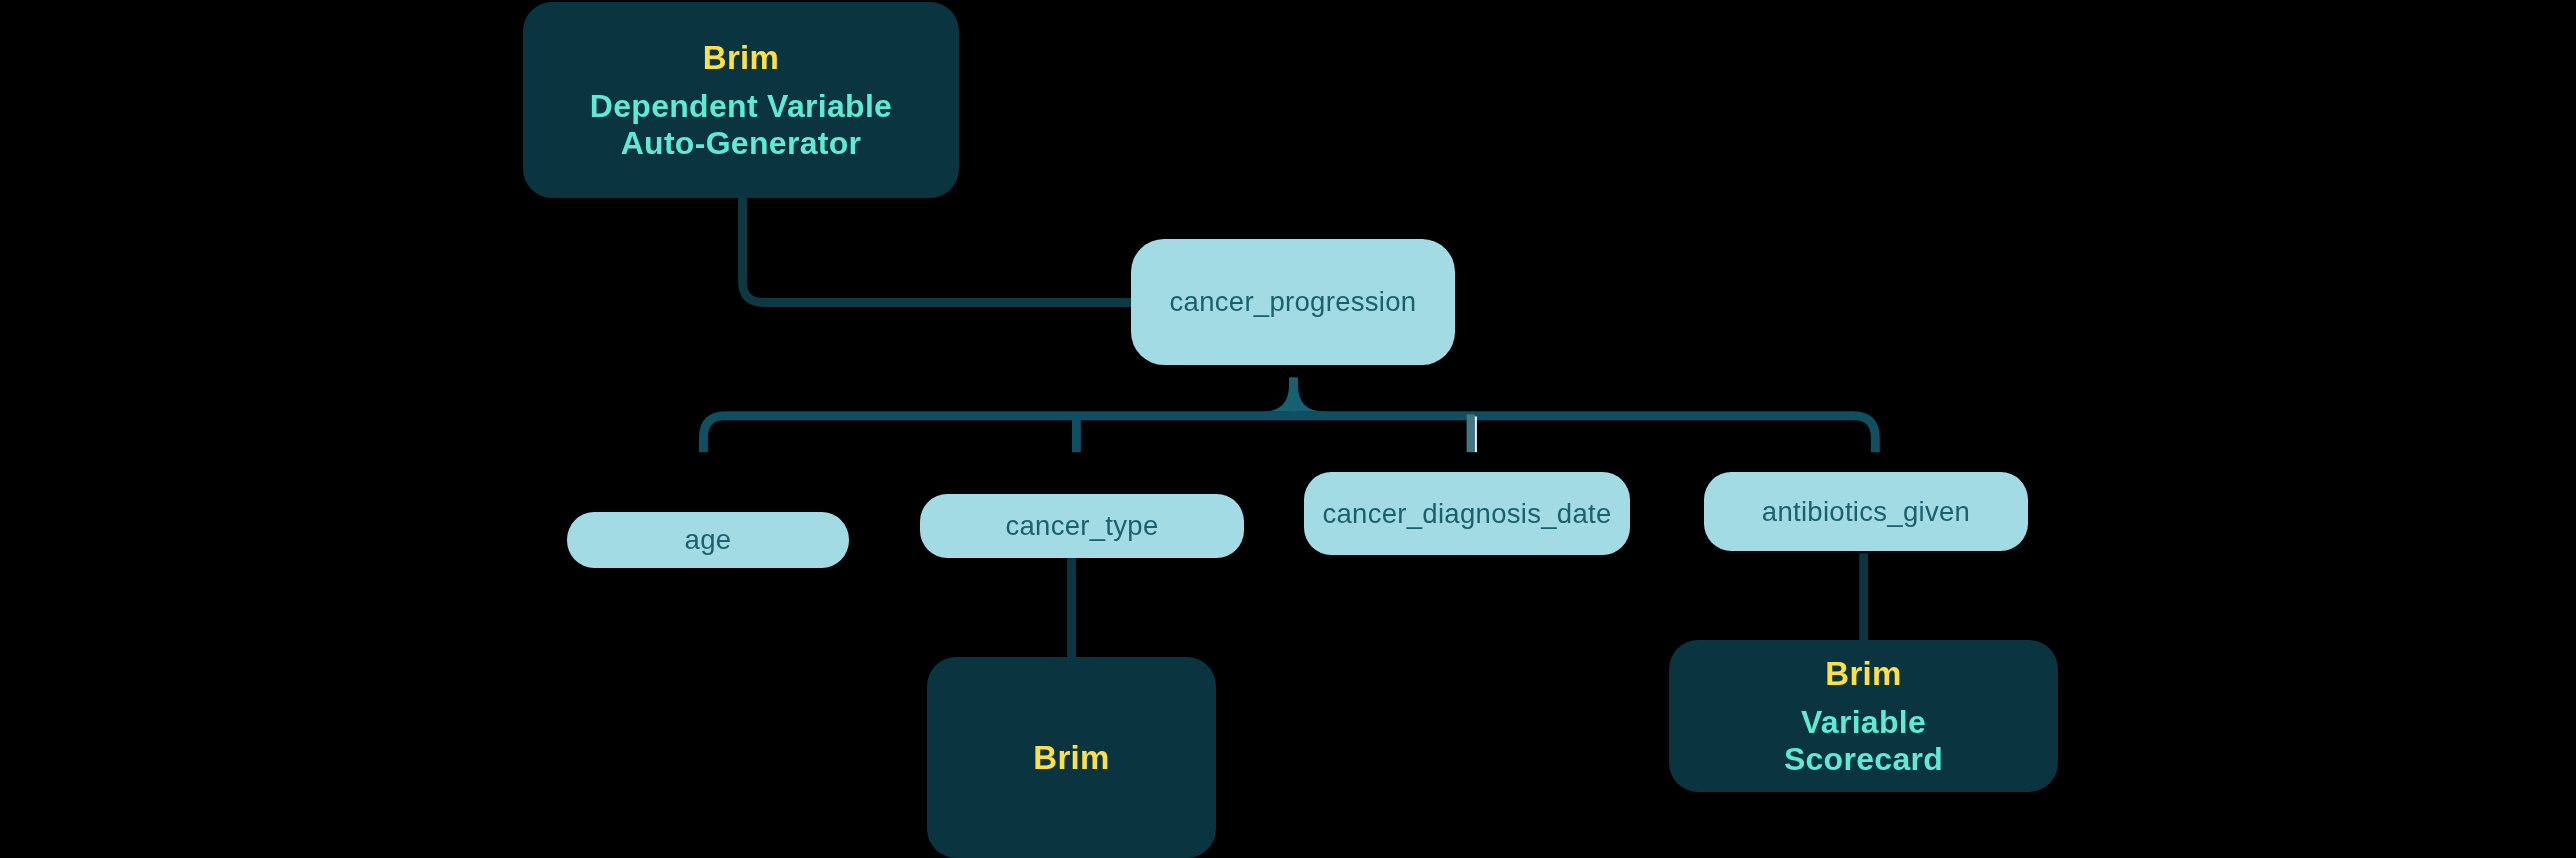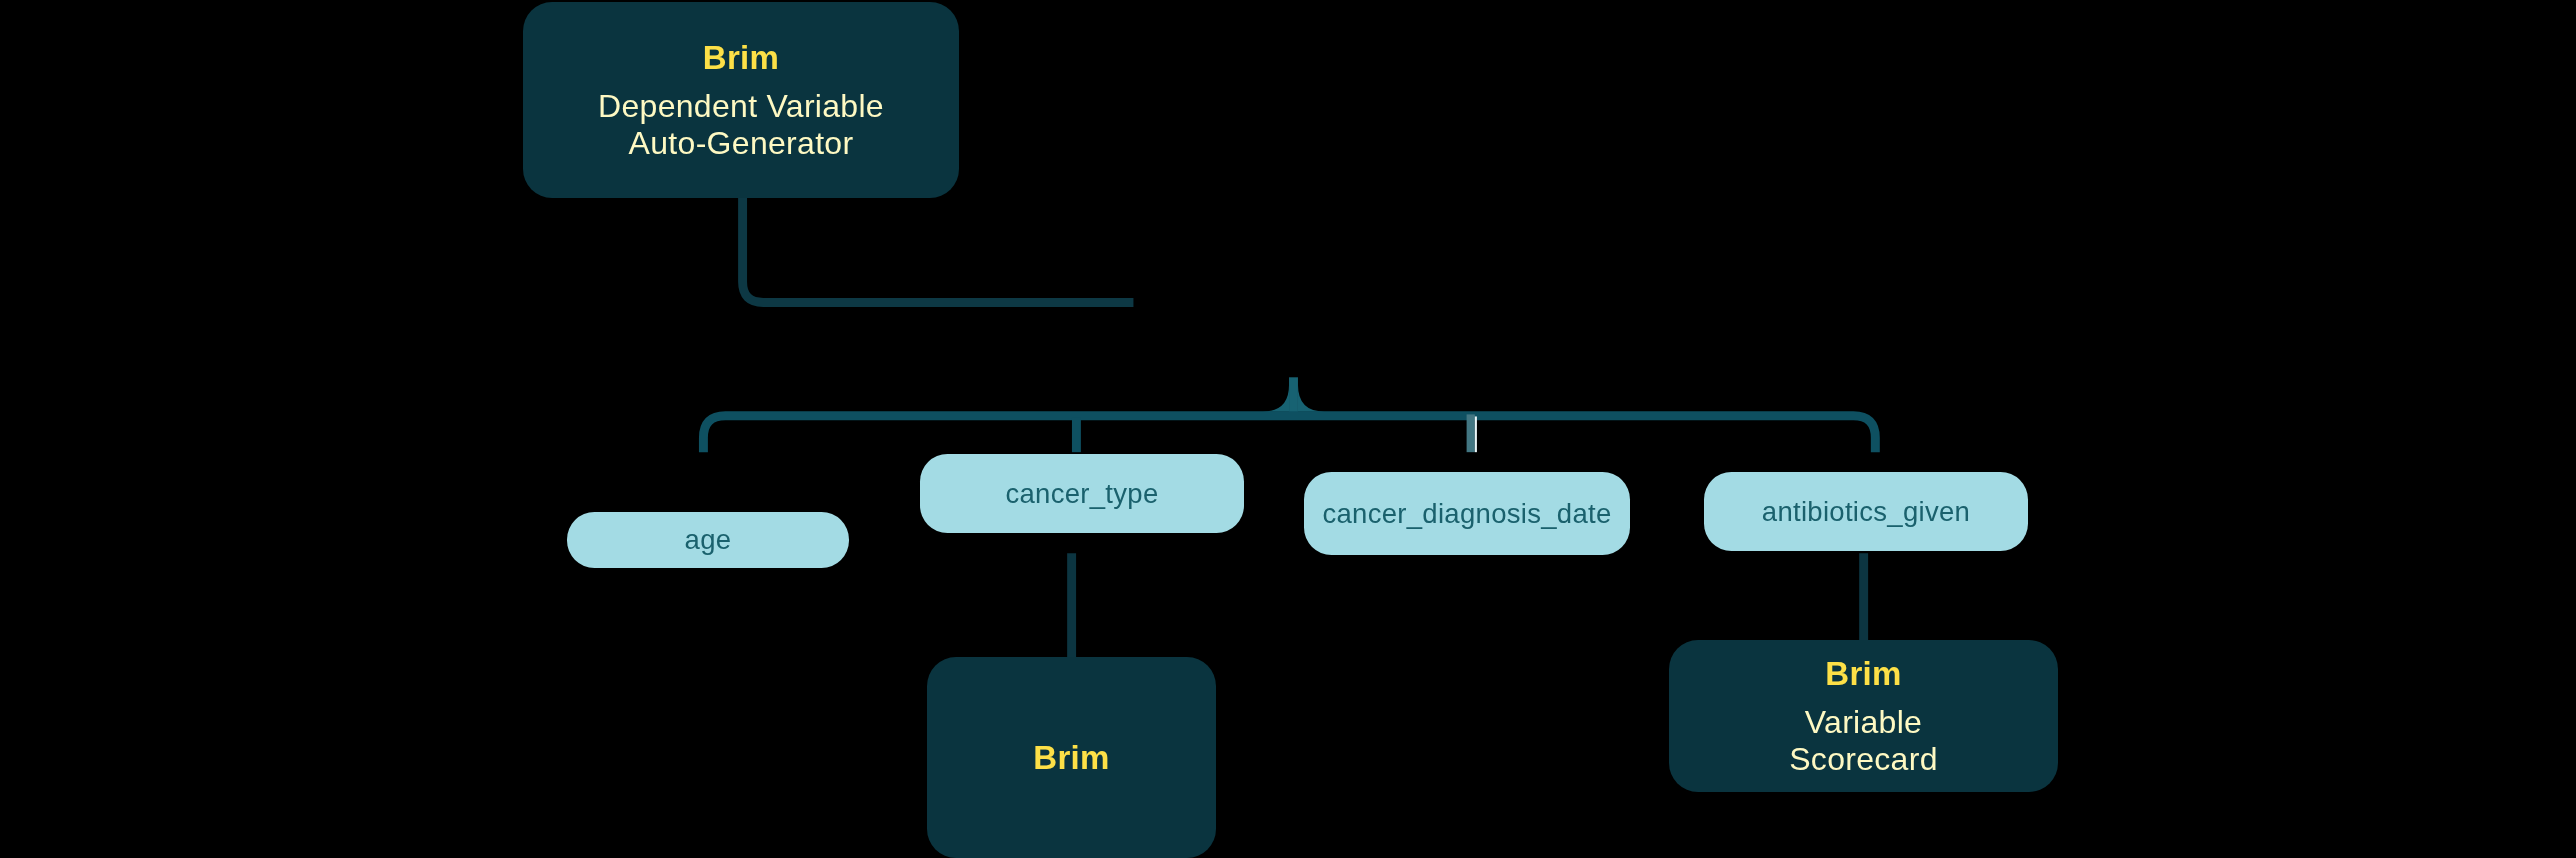--- a/index.html
+++ b/index.html
@@ -40,39 +40,39 @@
     border-radius: 27.5px;
   }
   .node-title {
     color: #fde047;
     font-size: 33px;
     font-weight: bold;
     line-height: 1.2;
     letter-spacing: 0.3px;
   }
   .node-subtitle {
-    color: #fef9c3;
+    color: #5eead4;
     font-size: 32px;
-    font-weight: normal;
+    font-weight: bold;
     line-height: 1.16;
     letter-spacing: 0.3px;
     margin-top: 11px;
     white-space: pre-line;
   }
   .node-label {
     color: #1a616d;
     font-size: 27.5px;
     font-weight: normal;
     letter-spacing: 0.3px;
   }
   
   .node-generator        { left: 523px;  top: 2.1px;   width: 436px; height: 196px; }
   .node-root             { left: 1131px; top: 239px; width: 324px; height: 126px; border-radius: 33px; }
   .node-age              { left: 567px;  top: 472px; width: 282px; height: 56px; margin-top: 40px; }
-  .node-cancer-type      { left: 920px; top: 454px; width: 324px; height: 79px; }
+  .node-cancer-type      { left: 920px; top: 494px; width: 324px; height: 64px; }
   .node-diagnosis-date   { left: 1304px; top: 472px; width: 326px; height: 83px; }
   .node-antibiotics      { left: 1704px; top: 472px; width: 324px; height: 79px; }
   .node-validation-tool  { left: 927px; top: 657px; width: 289px; height: 201px; }
   .node-scorecard        { left: 1669px; top: 640px; width: 389px; height: 152px; }
 </style>
 </head>
 <body>
 
 <div class="canvas">
 
@@ -96,20 +96,23 @@
 
     <path d="M 2713 805 L 2713 933" stroke="#0c3541" stroke-width="13" fill="none"></path>
   </svg>
 
   <div class="node node-dark node-generator">
     <div class="node-title">Brim</div>
     <div class="node-subtitle">Dependent Variable
 Auto-Generator</div>
   </div>
 
+  <div class="node node-light node-root">
+    <div class="node-label">cancer_progression</div>
+  </div>
 
   <div class="node node-light node-age">
     <div class="node-label">age</div>
   </div>
 
   <div class="node node-light node-cancer-type">
     <div class="node-label">cancer_type</div>
   </div>
 
   <div class="node node-light node-diagnosis-date">

